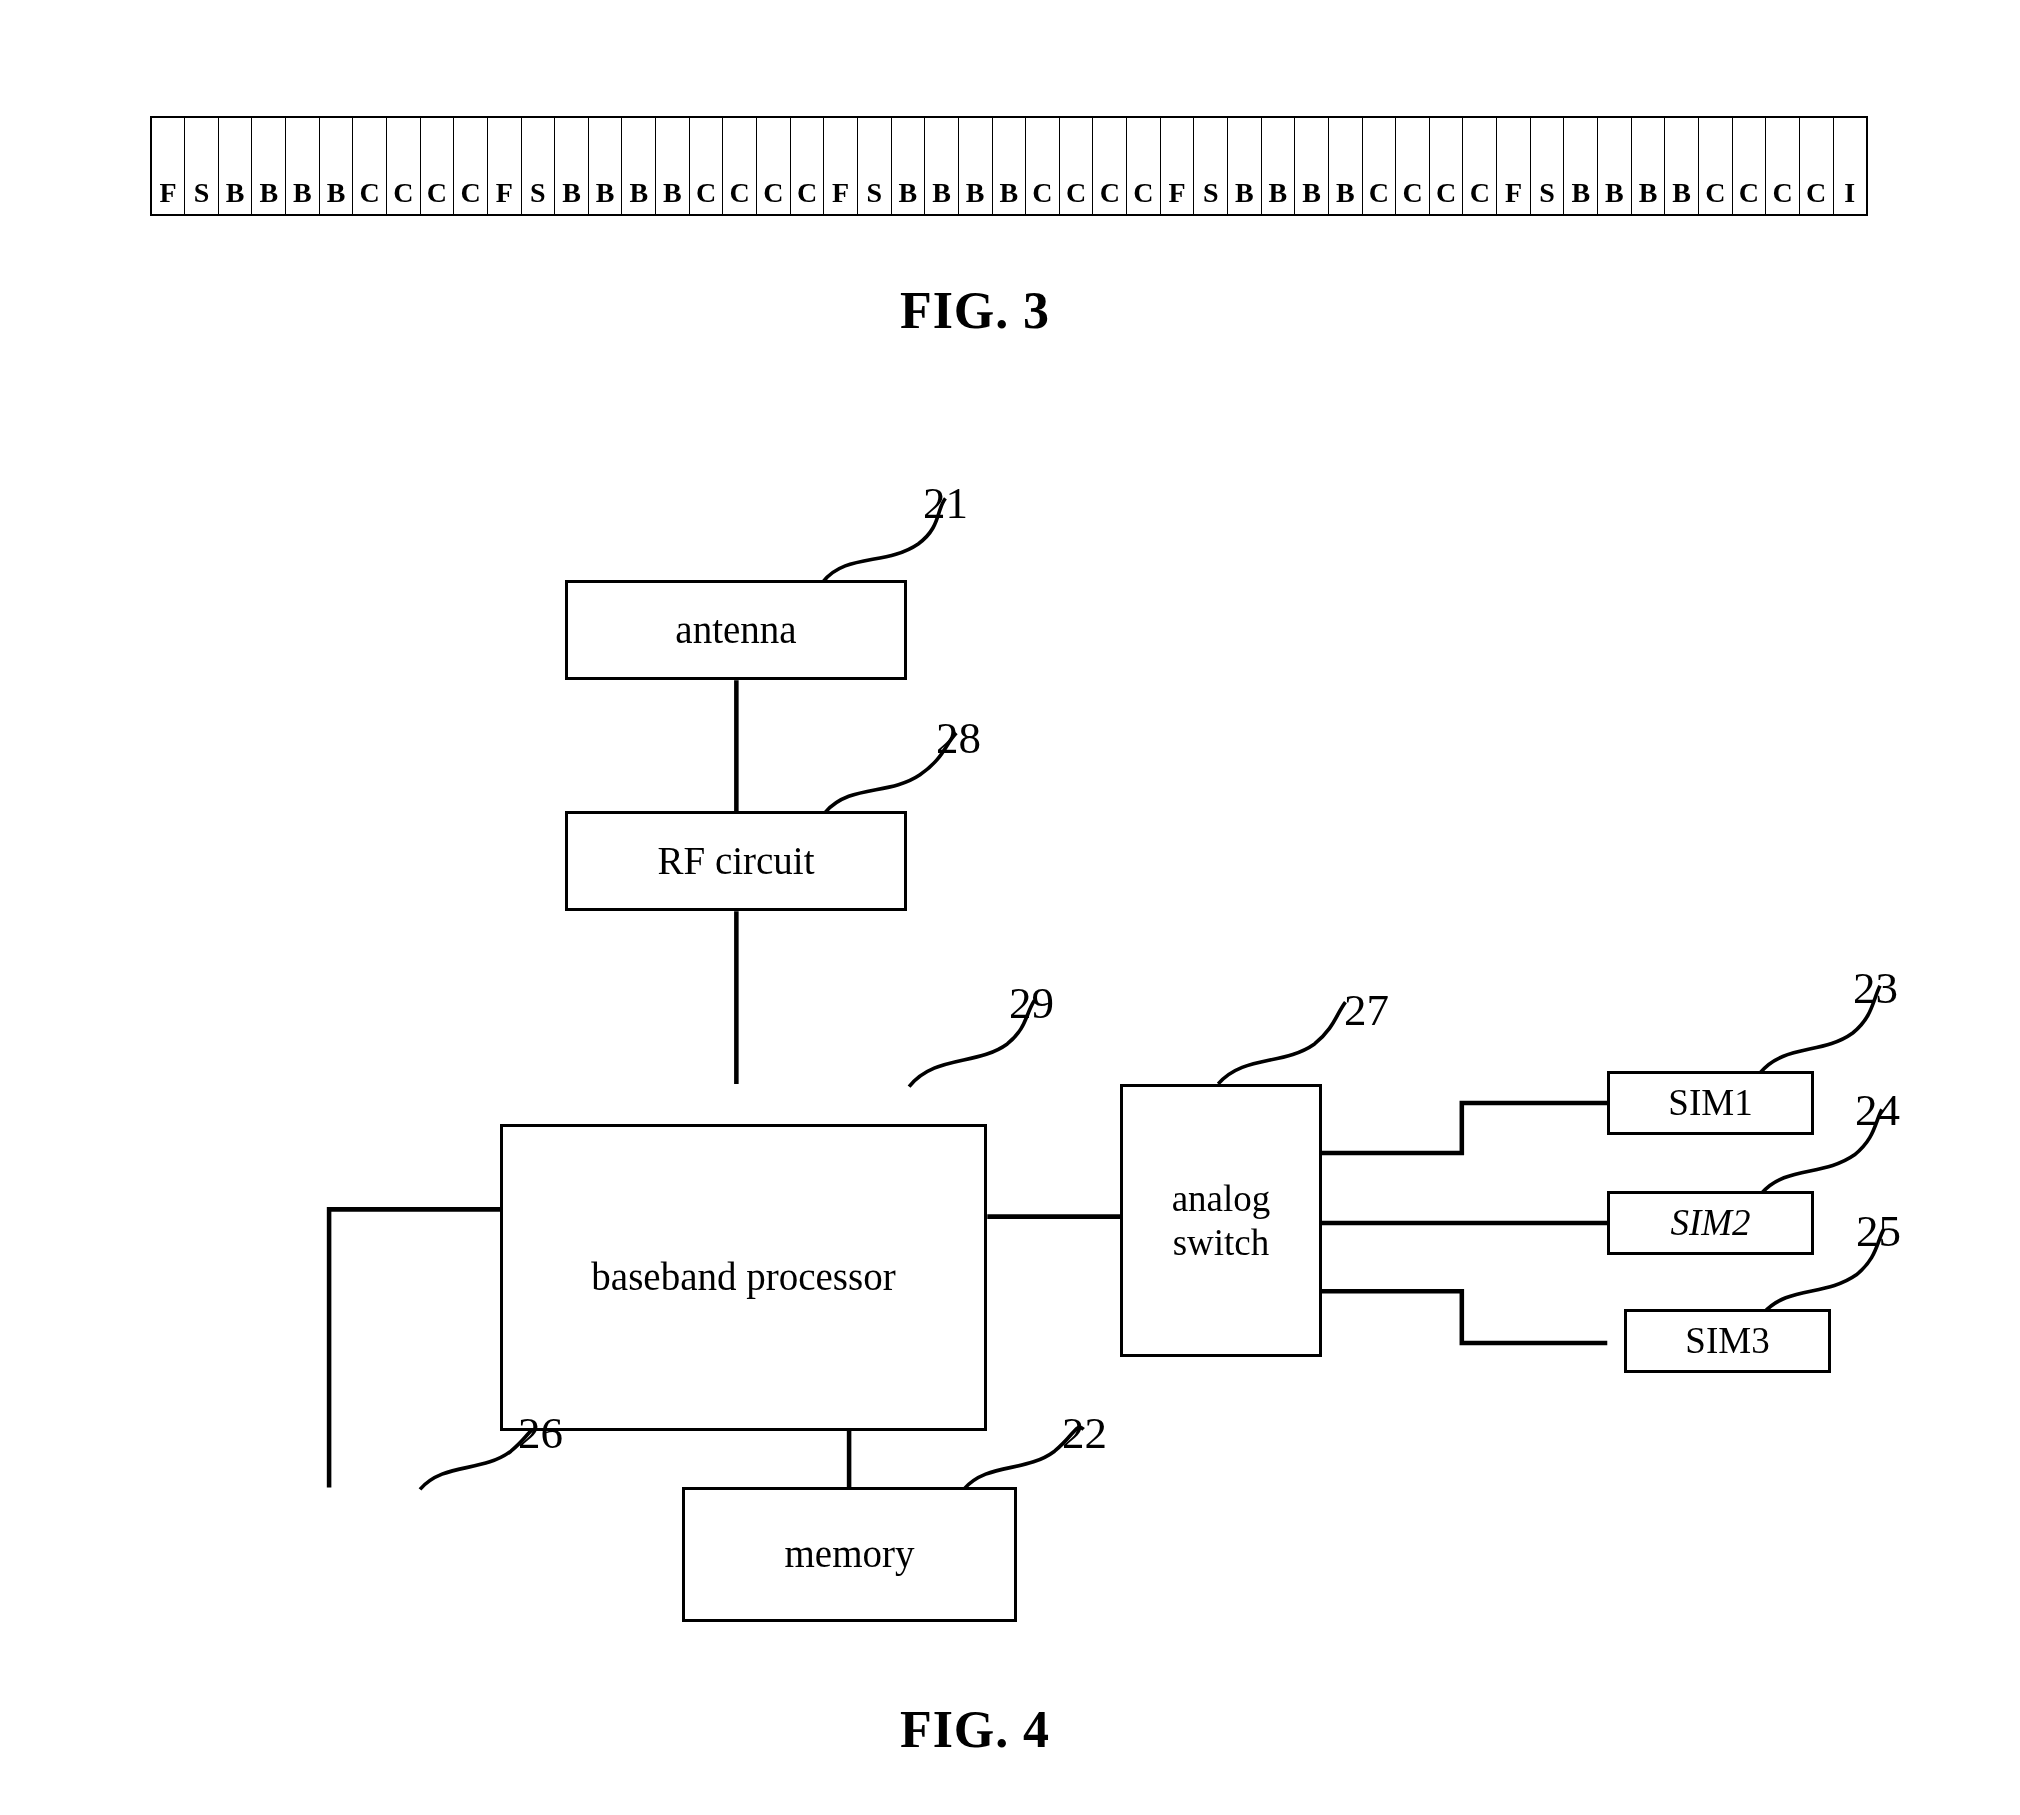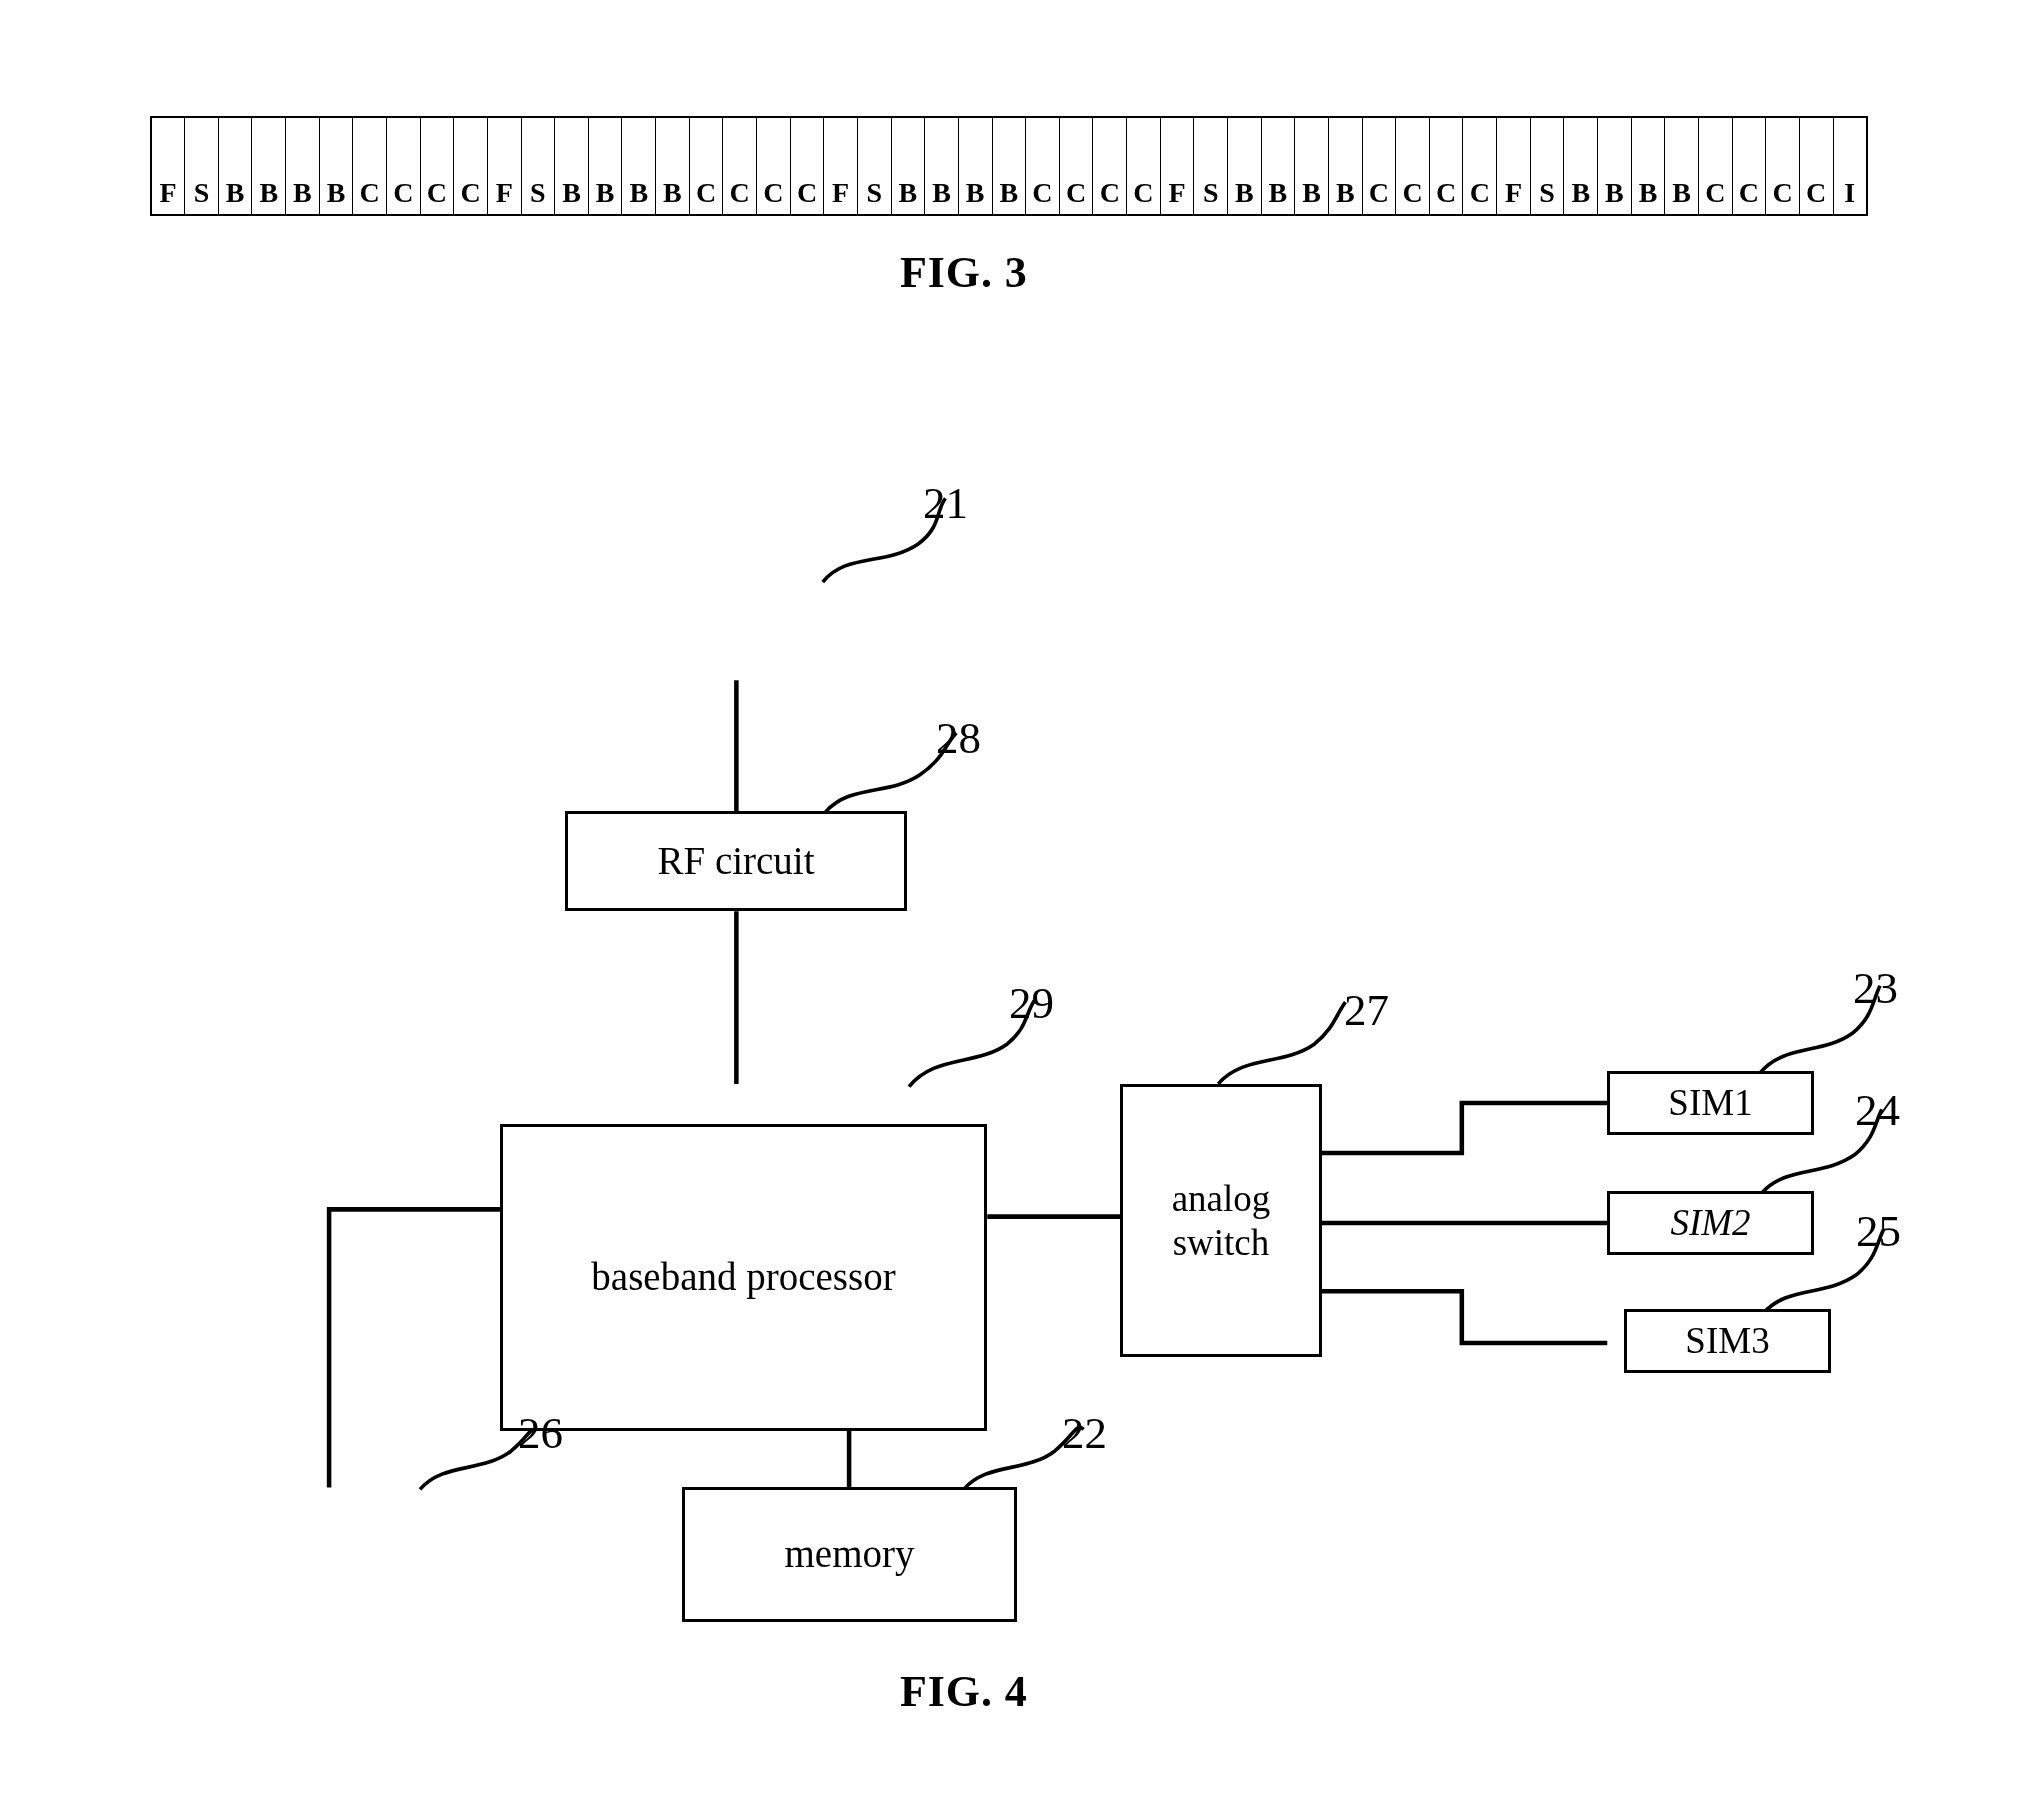--- a/index.html
+++ b/index.html
@@ -40,25 +40,26 @@
     font-size: 28px;
     font-weight: bold;
     font-family: "Liberation Serif", "DejaVu Serif", serif;
     line-height: 1;
   }
   #fig3-table td:first-child { border-left: none; }
   #fig3-table td:last-child  { border-right: none; }
 
   .fig-label {
     position: absolute;
-    font-size: 44px;
+    font-size: 52px;
     font-weight: bold;
     letter-spacing: 0.9px;
     font-family: "Liberation Serif", "DejaVu Serif", serif;
     white-space: nowrap;
+    margin-top: 34px;
   }
   #fig3-label { left: 900px; top: 247px; }
   #fig4-label { left: 900px; top: 1666px; }
 
   
   #fig4-wrap {
     position: absolute;
     left: 0;
     top: 0;
     width: 2020px;
@@ -207,20 +208,23 @@
       <path d="M 1000,1195 C 1028,1160 1075,1172 1108,1148 C 1130,1130 1128,1115 1138,1100"></path>
       <path d="M 1340,1192 C 1368,1160 1412,1172 1446,1148 C 1468,1130 1470,1115 1480,1102"></path>
       <path d="M 1936,1180 C 1962,1148 2005,1160 2038,1136 C 2060,1118 2060,1100 2068,1084"></path>
       <path d="M 1938,1312 C 1964,1282 2006,1294 2040,1270 C 2062,1252 2062,1236 2070,1220"></path>
       <path d="M 1940,1444 C 1966,1414 2008,1426 2042,1402 C 2064,1384 2064,1368 2072,1352"></path>
       <path d="M 462,1638 C 488,1608 530,1620 562,1596 C 584,1578 586,1564 594,1572"></path>
       <path d="M 1060,1638 C 1086,1608 1128,1620 1160,1596 C 1182,1578 1184,1564 1192,1572"></path>
     </g>
   </svg>
 
+  <div class="blk" id="blk-antenna">
+    <span>antenna</span>
+  </div>
 
   <div class="blk" id="blk-rf">
     <span>RF circuit</span>
   </div>
 
   <div class="blk" id="blk-baseband">
     <span>baseband processor</span>
   </div>
 
   <div class="blk" id="blk-analog">

